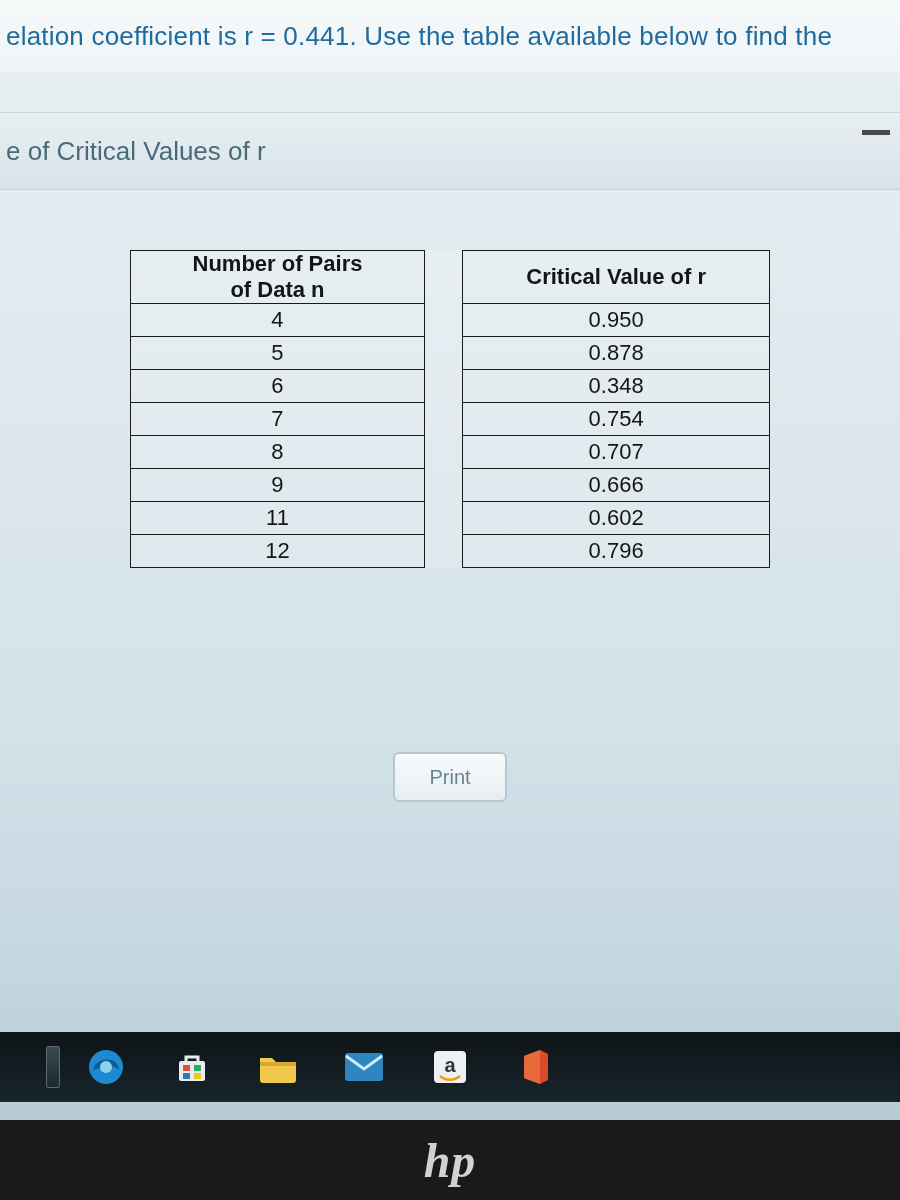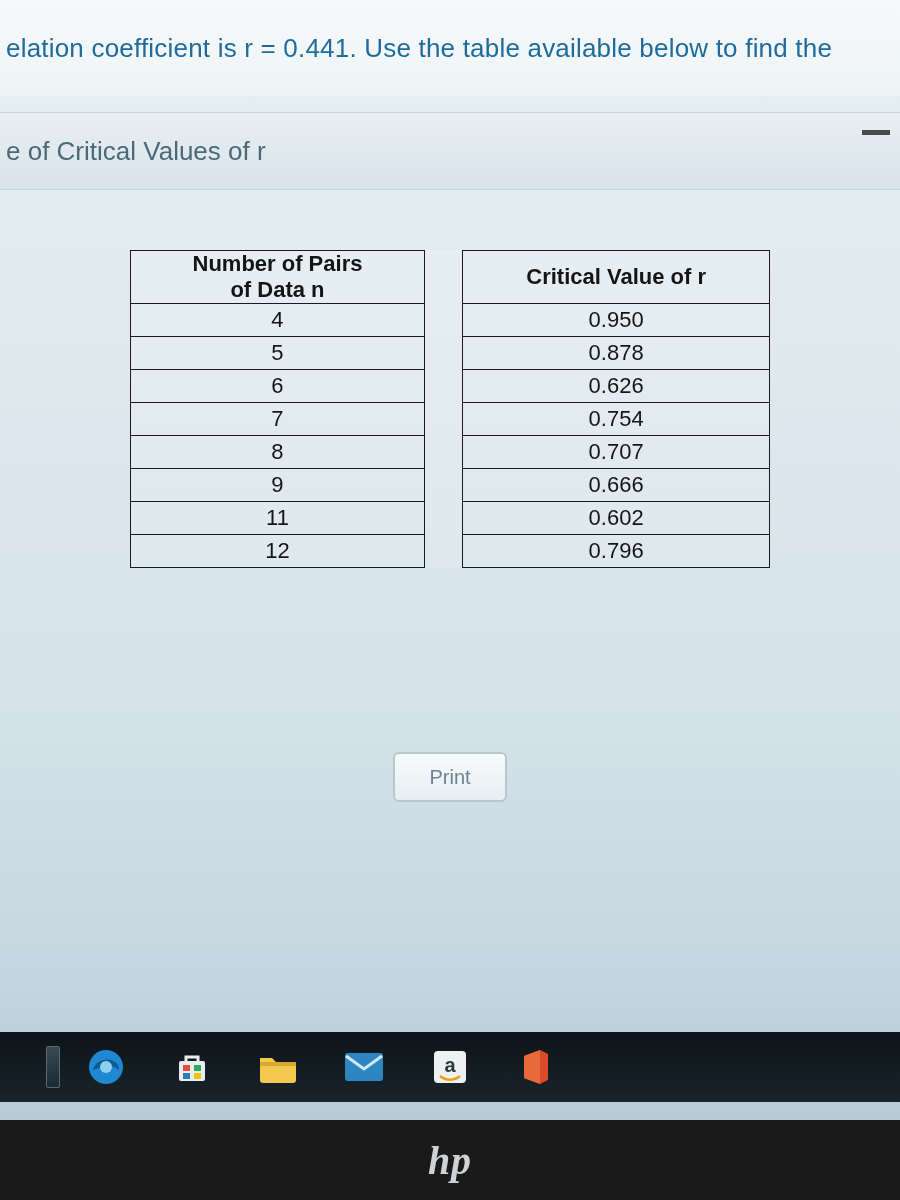--- a/index.html
+++ b/index.html
@@ -1,36 +1,36 @@
 <!DOCTYPE html>
 <html><head>
 <meta charset="utf-8">
 <style>
   html,body{margin:0;padding:0;width:900px;height:1200px;overflow:hidden;font-family:Arial,Helvetica,sans-serif;background:#2a2a2a}
   .screen{width:900px;height:1200px;position:relative;background:linear-gradient(180deg,#e8f0f3 0%,#dfe9ee 30%,#d4e2e9 60%,#c5d7e0 80%,#b0c5d0 100%)}
-  .topbar{position:absolute;top:0;left:0;right:0;height:72px;background:linear-gradient(180deg,#f6f9fa 0%,#eef4f6 100%);display:flex;align-items:center;padding:12px 6px;color:#1f6b9e;font-size:26px;letter-spacing:.2px}
+  .topbar{position:absolute;top:0;left:0;right:0;height:72px;background:linear-gradient(180deg,#f6f9fa 0%,#eef4f6 100%);display:flex;align-items:center;padding:0 6px;color:#1f6b9e;font-size:26px;letter-spacing:.2px}
   .modalhdr{position:absolute;top:112px;left:0;right:0;height:60px;background:linear-gradient(180deg,#e9eff2 0%,#d7e3ea 100%);display:flex;align-items:center;padding:8px 6px;color:#4a6a7a;font-size:26px;border-top:1px solid #c7d3d9;border-bottom:1px solid #c7d3d9}
   .minimize{position:absolute;right:10px;top:130px;width:28px;height:5px;background:#4a4a4a}
   .tablewrap{position:absolute;top:250px;left:130px;width:640px}
   table{border-collapse:collapse;width:100%;background:rgba(255,255,255,.15)}
   td{border:1.5px solid #1a1a1a;text-align:center;font-size:22px;padding:3px 6px;color:#151515}
   .hcell{font-size:22px;padding:0 6px}
   .hcell .l1{font-weight:bold}
   .hcell .l2{font-weight:bold}
   .hright{font-weight:bold;font-size:22px;padding:8px 6px}
   .spacer{width:36px;border:none!important;background:transparent}
   .btnrow{position:absolute;top:752px;left:0;right:0;display:flex;justify-content:center;gap:36px}
   .btn{min-width:110px;height:46px;border:2px solid #b8c6ce;border-radius:6px;background:linear-gradient(180deg,#f7fafb,#e6eef2);color:#6a8592;font-size:20px;display:flex;align-items:center;justify-content:center}
   .btn.primary{border:3px solid #3aa6cf;color:#5b7885}
   .taskbar{position:absolute;left:0;right:0;top:1032px;height:70px;background:linear-gradient(180deg,#0e1417 0%,#18242b 100%);display:flex;align-items:center;gap:46px;padding-left:46px}
   .tb-icon{width:40px;height:40px;display:flex;align-items:center;justify-content:center}
   .tb-task{width:12px;height:40px;border:1px solid #5a6a72;border-radius:2px;background:linear-gradient(180deg,#3a4a52,#1a2a32);margin-right:-20px}
   svg{display:block}
   .hpwrap{position:absolute;left:0;right:0;top:1120px;height:80px;display:flex;align-items:center;justify-content:center;background:#1a1a1a}
-  .hp{font-family:"Segoe Script","Brush Script MT",cursive;font-style:italic;font-size:40px;font-weight:bold;color:#cfd3d5;letter-spacing:1px}
+  .hp{font-family:"Segoe Script","Brush Script MT",cursive;font-style:italic;font-size:48px;font-weight:bold;color:#cfd3d5;letter-spacing:1px}
 </style>
 </head>
 <body>
 <div class="screen">
 
   <div class="topbar">
     <span>elation coefficient is r = 0.441. Use the table available below to find the</span>
   </div>
 
   <div class="modalhdr">
@@ -57,21 +57,21 @@
             <td>0.950</td>
           </tr>
           <tr>
             <td>5</td>
             <td class="spacer"></td>
             <td>0.878</td>
           </tr>
           <tr>
             <td>6</td>
             <td class="spacer"></td>
-            <td>0.626</td>
+            <td>0.348</td>
           </tr>
           <tr>
             <td>7</td>
             <td class="spacer"></td>
             <td>0.754</td>
           </tr>
           <tr>
             <td>8</td>
             <td class="spacer"></td>
             <td>0.707</td>

